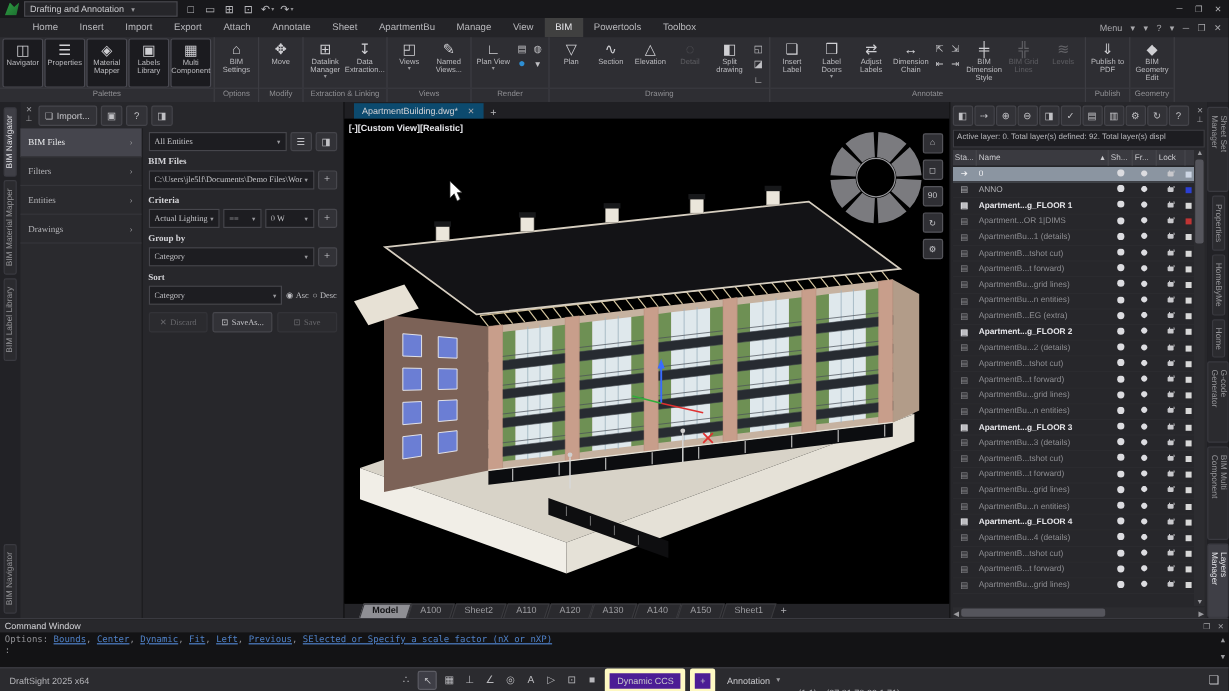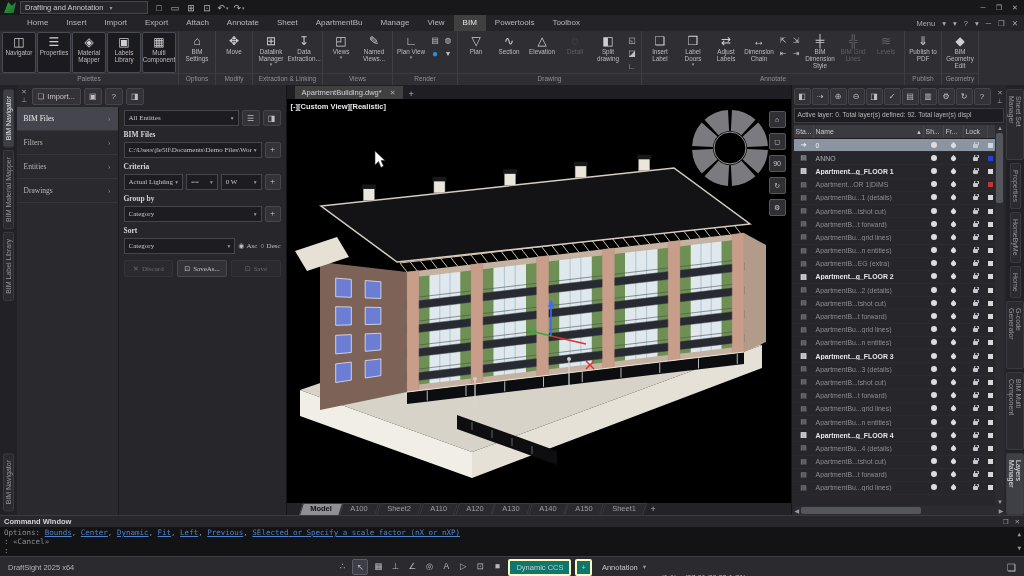--- a/index.html
+++ b/index.html
@@ -65,21 +65,21 @@
   .sec-head{height:15px;background:#3a3a40;display:flex;align-items:center;justify-content:space-between;padding:0 5px;font-size:7.5px;font-weight:bold;color:#dcdce0;}
   .flabel{font-size:7.5px;font-weight:bold;color:#d2d2d6;margin-top:1px;}
   .radio{display:flex;align-items:center;gap:2px;font-size:7px;color:#c0c0c4;}
   .radio .r{font-size:7px;}
   #bim-actions{display:flex;gap:4px;margin-top:3px;}
   .act-btn{flex:1;height:15px;background:#323237;border:1px solid #47474d;color:#c6c6ca;font-size:7px;display:flex;align-items:center;justify-content:center;gap:3px;border-radius:2px;}
   .act-btn.dim{opacity:.4;}
   
   #vp-col{width:504px;display:flex;flex-direction:column;background:#000;}
   #doctabs{height:14px;background:#1f1f23;display:flex;align-items:flex-end;gap:2px;padding-left:8px;}
-  #doc-tab{background:#404040;color:#d2d2d6;font-size:7.5px;height:13px;display:flex;align-items:center;gap:8px;padding:0 7px;}
+  #doc-tab{background:#0c4a6e;color:#d2d2d6;font-size:7.5px;height:13px;display:flex;align-items:center;gap:8px;padding:0 7px;}
   #doc-tab .x{font-size:7px;color:#a8a8ac;}
   #doc-plus{color:#b8b8bc;font-size:9px;padding:0 4px;}
   #viewport{position:relative;flex:1;background:#000;overflow:hidden;}
   #view-label{position:absolute;left:4px;top:3px;font-size:7.5px;font-weight:bold;color:#e8e8ec;z-index:3;}
   #vp-btns{position:absolute;left:482px;top:12px;display:flex;flex-direction:column;gap:5px;z-index:3;}
   .vpb{width:15px;height:15px;background:#2f2f34;border:1px solid #55555b;border-radius:2px;font-size:7px;color:#c8c8cc;display:flex;align-items:center;justify-content:center;}
   #sheettabs{height:12px;background:#232327;display:flex;align-items:center;padding-left:14px;gap:1px;}
   .stab{transform:skewX(-18deg);background:#2a2a2e;border:1px solid #3a3a3e;font-size:7.5px;color:#9c9ca0;padding:0 8px;height:11px;line-height:10px;}
   .stab span{display:inline-block;transform:skewX(18deg);}
   .stab.active{background:#8f8f94;color:#141416;font-weight:bold;}
@@ -113,33 +113,33 @@
   .locki{display:inline-block;width:5px;height:4px;background:#c8c8cc;border-radius:1px;position:relative;}
   .locki:before{content:"";position:absolute;left:0.5px;top:-3px;width:3px;height:3px;border:1px solid #c8c8cc;border-bottom:0;border-radius:3px 3px 0 0;}
   .sw{width:5px;height:5px;display:inline-block;}
   #lay-vscroll{width:9px;background:#2c2c30;display:flex;flex-direction:column;align-items:center;font-size:6px;color:#9a9a9e;}
   #lay-vscroll .thumb{width:7px;height:70px;background:#55555c;margin-top:2px;border-radius:2px;}
   #lay-hscroll{height:9px;background:#2c2c30;display:flex;align-items:center;font-size:6px;color:#9a9a9e;padding:0 1px;margin-top:1px;}
   #lay-hscroll .thumb{height:7px;width:120px;background:#55555c;margin:0 2px;border-radius:2px;}
   
   #cmd{position:absolute;top:515px;left:0;right:0;height:41px;background:#131315;border-top:1px solid #3a3a40;}
   #cmd-head{height:11px;background:#28282c;display:flex;align-items:center;padding:0 4px;}
-  #cmd-title{font-size:7.5px;font-weight:bold;color:#d4d4d8;}
+  #cmd-title{font-size:7.5px;font-weight:normal;color:#d4d4d8;}
   #cmd-head-icons{margin-left:auto;display:flex;gap:6px;font-size:6.5px;color:#a0a0a4;}
   #cmd-body{position:relative;padding:1px 4px;font-family:"DejaVu Sans Mono",monospace;font-size:7.5px;line-height:9px;}
   .cmd-gray{color:#8f8f93;}
   .cmd-link{color:#4f81c7;text-decoration:underline;}
   .cmd-white{color:#d6d6da;}
   #cmd-scroll{position:absolute;right:3px;top:2px;display:flex;flex-direction:column;gap:5px;font-size:6px;color:#9a9a9e;}
   
   #statusbar{position:absolute;top:556px;left:0;right:0;height:20px;background:#2b2b2f;border-top:1px solid #3c3c42;display:flex;align-items:center;padding:0 8px;gap:4px;}
   #sb-left{font-size:7.5px;color:#b4b4b8;margin-right:auto;}
   .sb-ico{width:14px;height:14px;display:flex;align-items:center;justify-content:center;font-size:8.5px;color:#b9b9bd;border-radius:2px;}
   .sb-ico.on{background:#3e3e46;border:1px solid #5c5c64;}
-  .sb-btn{height:13px;background:#0f766e;border:2px solid #fef9c3;display:flex;align-items:center;padding:0 6px;font-size:7.5px;color:#c8c8cc;border-radius:2px;}
+  .sb-btn{height:13px;background:#4c1d95;border:4px solid #fef9c3;display:flex;align-items:center;padding:0 6px;font-size:7.5px;color:#c8c8cc;border-radius:2px;}
   #sb-anno{display:flex;align-items:center;gap:4px;}
   #sb-coords{font-size:7.5px;color:#b0b0b4;margin-left:4px;margin-top:20px;}
   #sb-doc{margin-left:auto;font-size:10px;color:#c0c0c4;}
 </style>
 </head>
 <body>
 
 <div id="app">
 
   <div id="titlebar">
@@ -929,21 +929,20 @@
   <div id="cmd">
     <div id="cmd-head">
       <span id="cmd-title">Command Window</span>
       <div id="cmd-head-icons">
         <span>❐</span>
         <span>✕</span>
       </div>
     </div>
     <div id="cmd-body">
       <div id="cmd-line1"><span class="cmd-gray">Options: </span><span class="cmd-link">Bounds</span><span class="cmd-gray">, </span><span class="cmd-link">Center</span><span class="cmd-gray">, </span><span class="cmd-link">Dynamic</span><span class="cmd-gray">, </span><span class="cmd-link">Fit</span><span class="cmd-gray">, </span><span class="cmd-link">Left</span><span class="cmd-gray">, </span><span class="cmd-link">Previous</span><span class="cmd-gray">, </span><span class="cmd-link">SElected</span><span class="cmd-link"> or Specify a scale factor (nX or nXP)</span></div>
-      <div class="cmd-gray">: «Cancel»</div>
       <div class="cmd-gray">:</div>
       <div id="cmd-scroll">
         <span>▲</span>
         <span>▼</span>
       </div>
     </div>
   </div>
 
   <div id="statusbar">
     <span id="sb-left">DraftSight 2025 x64</span>

